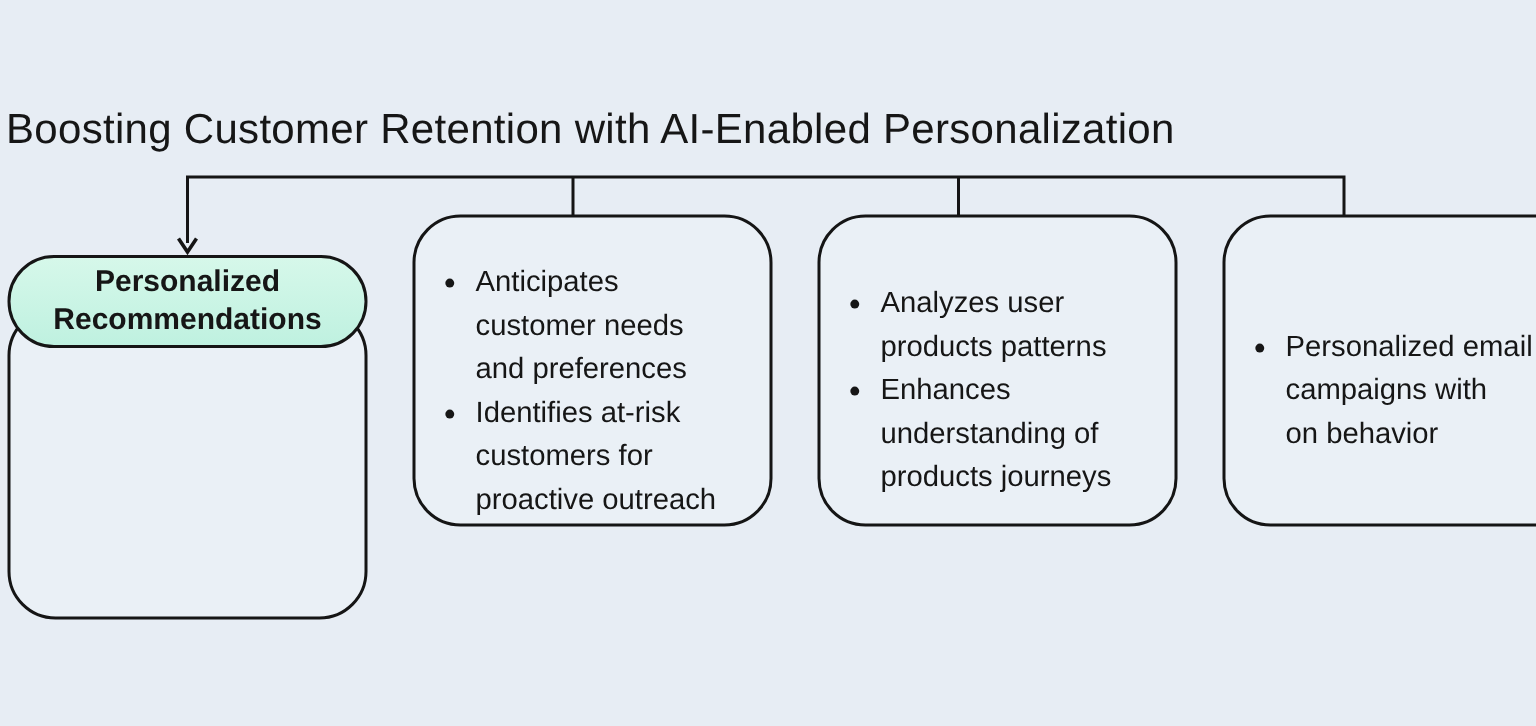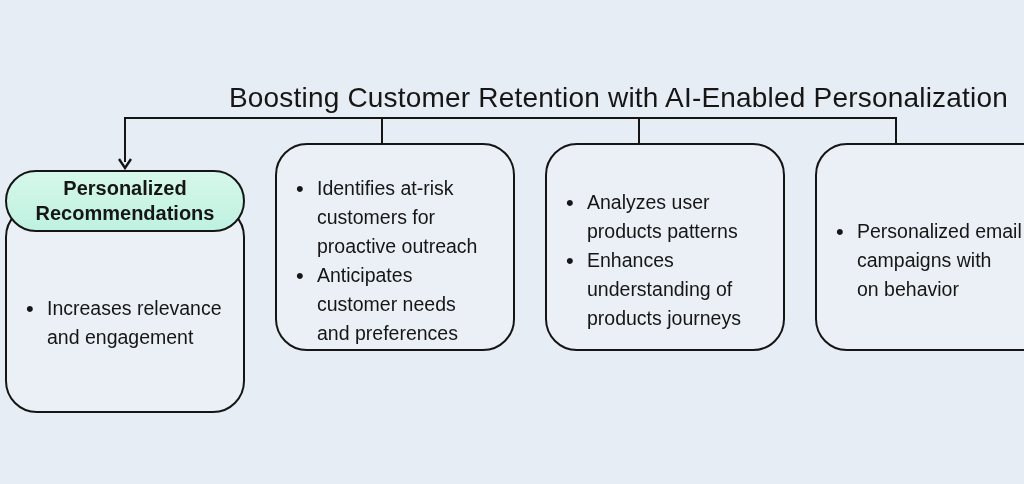--- a/index.html
+++ b/index.html
@@ -15,22 +15,22 @@
   body{
     width:1024px;height:484px;
     font-family:"Liberation Sans","DejaVu Sans",sans-serif;
     background:var(--background);
   }
   .canvas{
     position:relative;width:1024px;height:484px;overflow:hidden;
     background:var(--background);
   }
   .title{
-    position:absolute;top:66px;left:0;right:0;margin:16px;
-    text-align:right;
+    position:absolute;top:66px;left:0;right:0;margin:4px;
+    text-align:left;
     font-size:28px;font-weight:500;letter-spacing:.2px;
     color:var(--text);
   }
   .connector{
     position:absolute;top:108px;left:0;
   }
   .connector path{
     stroke:var(--line);fill:none;
   }
   .branches{
@@ -98,35 +98,33 @@
 
   <div class="branches">
 
     <section class="branch">
       <div class="pill">
         <span>Personalized
 Recommendations</span>
       </div>
       <div class="card-body">
         <ul class="bullets">
-          <li>Increases relevance
-and engagement</li>
         </ul>
       </div>
     </section>
 
     <section class="branch">
       <div class="card-body">
         <ul class="bullets">
+          <li>Anticipates
+customer needs
+and preferences</li>
           <li>Identifies at-risk
 customers for
 proactive outreach</li>
-          <li>Anticipates
-customer needs
-and preferences</li>
         </ul>
       </div>
     </section>
 
     <section class="branch">
       <div class="card-body">
         <ul class="bullets">
           <li>Analyzes user
 products patterns</li>
           <li>Enhances

